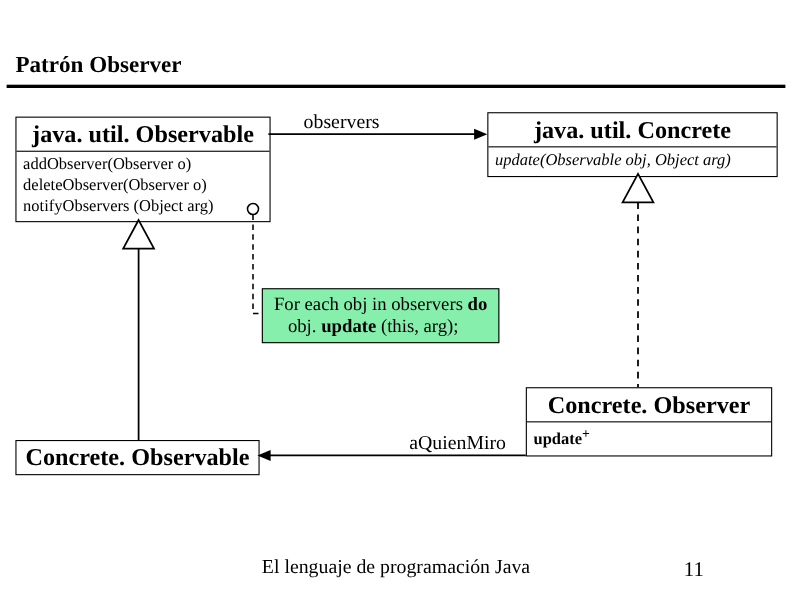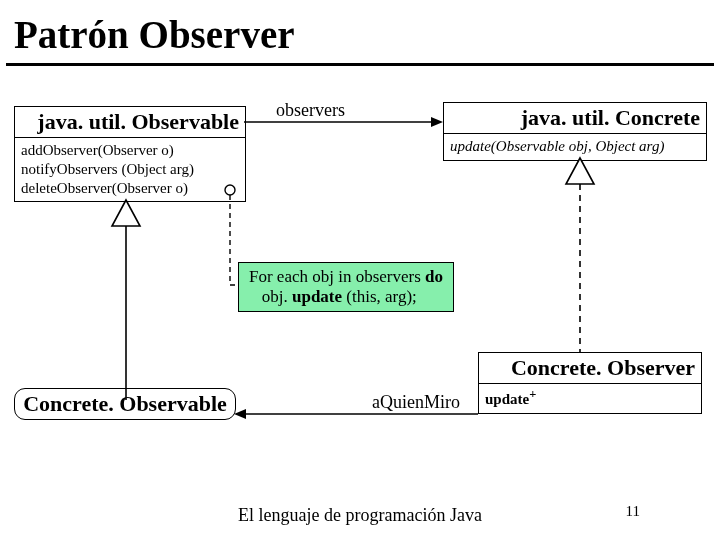--- a/index.html
+++ b/index.html
@@ -4,66 +4,67 @@
 <style>
   html,body{margin:0;padding:0;}
   body{
     width:720px;height:540px;
     font-family:"Times New Roman",serif;
     color:#000;background:#fff;
     position:relative;overflow:hidden;
   }
   .title{
     font-family:"Comic Sans MS","Chalkboard SE",cursive;
-    font-weight:bold;font-size:39px;
+    font-weight:bold;font-size:21px;
     padding:12px 0 6px 14px;
+    margin-top:34px;
   }
   .rule{border-top:3px solid #000;margin:0 6px 0 6px;}
   .uml-box{
     position:absolute;border:1.5px solid #000;background:#fff;
     font-size:18px;
   }
   .uml-title{
-    font-weight:bold;text-align:right;padding:2px 6px 2px 6px;
+    font-weight:bold;text-align:center;padding:2px 6px 2px 6px;
     font-size:22px;
   }
   .uml-ops{
     border-top:1.5px solid #000;padding:3px 6px 4px 6px;
     font-size:15px;line-height:1.25;
     font-family:"Times New Roman",serif;
   }
   .uml-ops div{white-space:nowrap;}
   .note-box{
     position:absolute;border:1.5px solid #000;background:#86efac;
     font-size:17px;padding:4px 10px 4px 10px;
   }
   .assoc-label{
     position:absolute;font-size:18px;font-family:"Times New Roman",serif;
   }
   .footer{
     position:absolute;left:0;right:0;bottom:14px;
     font-size:18px;text-align:center;
   }
   .pagenum{
-    position:absolute;right:80px;bottom:20px;font-size:15px;
+    position:absolute;right:80px;bottom:10px;font-size:19px;
   }
   svg.overlay{position:absolute;left:0;top:0;pointer-events:none;}
 </style>
 </head>
 <body>
 
 <div class="title">Patrón Observer</div>
 <div class="rule"></div>
 
 <div class="uml-box" style="left:14px;top:106px;width:230px;">
   <div class="uml-title">java. util. Observable</div>
   <div class="uml-ops">
     <div>addObserver(Observer o)</div>
+    <div>deleteObserver(Observer o)</div>
     <div>notifyObservers (Object arg)</div>
-    <div>deleteObserver(Observer o)</div>
   </div>
 </div>
 
 <div class="uml-box" style="left:443px;top:102px;width:262px;">
   <div class="uml-title">java. util. Concrete</div>
   <div class="uml-ops">
     <div style="font-style:italic;">update(Observable obj, Object arg)</div>
   </div>
 </div>
 
@@ -72,21 +73,21 @@
 
 <div class="note-box" style="left:238px;top:262px;">
   <div>
     <span>For each obj in observers </span><b>do</b>
   </div>
   <div>
     <span style="white-space:pre;">   obj. </span><b>update</b><span> (this, arg);</span>
   </div>
 </div>
 
-<div class="uml-box" style="left:14px;top:388px;width:220px;border-radius:11px;">
+<div class="uml-box" style="left:14px;top:400px;width:220px;">
   <div class="uml-title" style="text-align:center;">Concrete. Observable</div>
 </div>
 
 <div class="uml-box" style="left:478px;top:352px;width:222px;">
   <div class="uml-title">Concrete. Observer</div>
   <div class="uml-ops" style="font-weight:bold;">
     <span>update</span><sup>+</sup>
   </div>
 </div>
 

